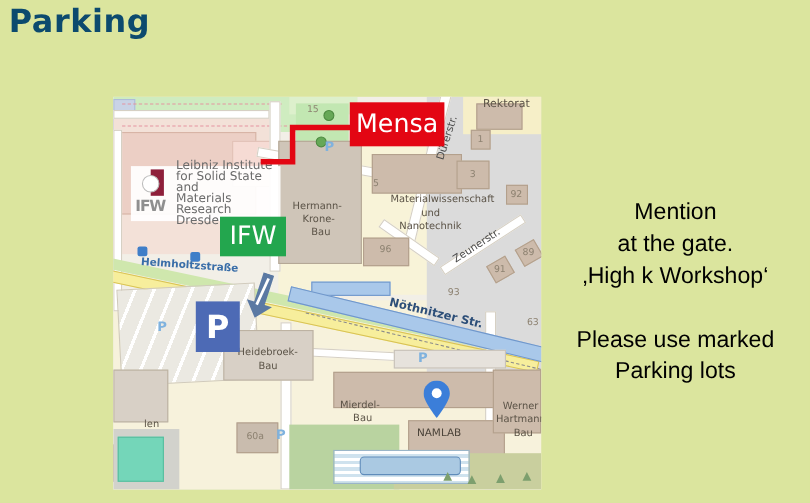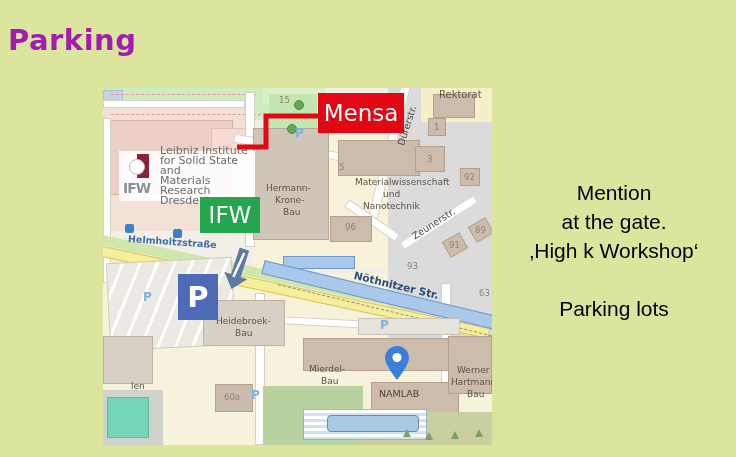--- a/index.html
+++ b/index.html
@@ -1,20 +1,20 @@
 <!DOCTYPE html>
 <html><head>
 <meta charset="utf-8">
 <style>
   html,body{margin:0;padding:0;}
   body{width:736px;height:457px;position:relative;overflow:hidden;
        background:#dbe59e;font-family:"Liberation Sans",sans-serif;}
   .abs{position:absolute;}
   .title{left:8px;top:2px;font-family:"DejaVu Sans",sans-serif;font-weight:700;
-         font-size:29px;color:#a21caf;letter-spacing:0.5px;margin-top:21px;}
+         font-size:29px;color:#0c4a6e;letter-spacing:0.5px;}
   
   #map{left:103px;top:88px;width:389px;height:357px;background:#f2efe7;
        overflow:hidden;font-family:"DejaVu Sans",sans-serif;}
   .lbl{color:#5b5347;font-size:9px;line-height:10px;white-space:nowrap;}
   .num{color:#8d8271;font-size:8.5px;white-space:nowrap;}
   .street{color:#4a4a4a;font-size:9.5px;white-space:nowrap;}
   .bld{border:1px solid #b3a08c;background:#cdbbab;box-sizing:border-box;}
   .road{background:#ffffff;border:1px solid #d6d0c4;box-sizing:border-box;}
   .pday{color:#7fb2de;font-weight:700;font-size:12px;}
   .callout{display:flex;align-items:center;justify-content:center;color:#fff;}
@@ -182,15 +182,16 @@
 
 </div>
 
 <div class="abs note">
   <div>
     <div>Mention</div>
     <div>at the gate.</div>
     <div>‚High k Workshop‘</div>
   </div>
   <div class="note-p2">
+    <div>Please use marked</div>
     <div>Parking lots</div>
   </div>
 </div>
 
 </body></html>

